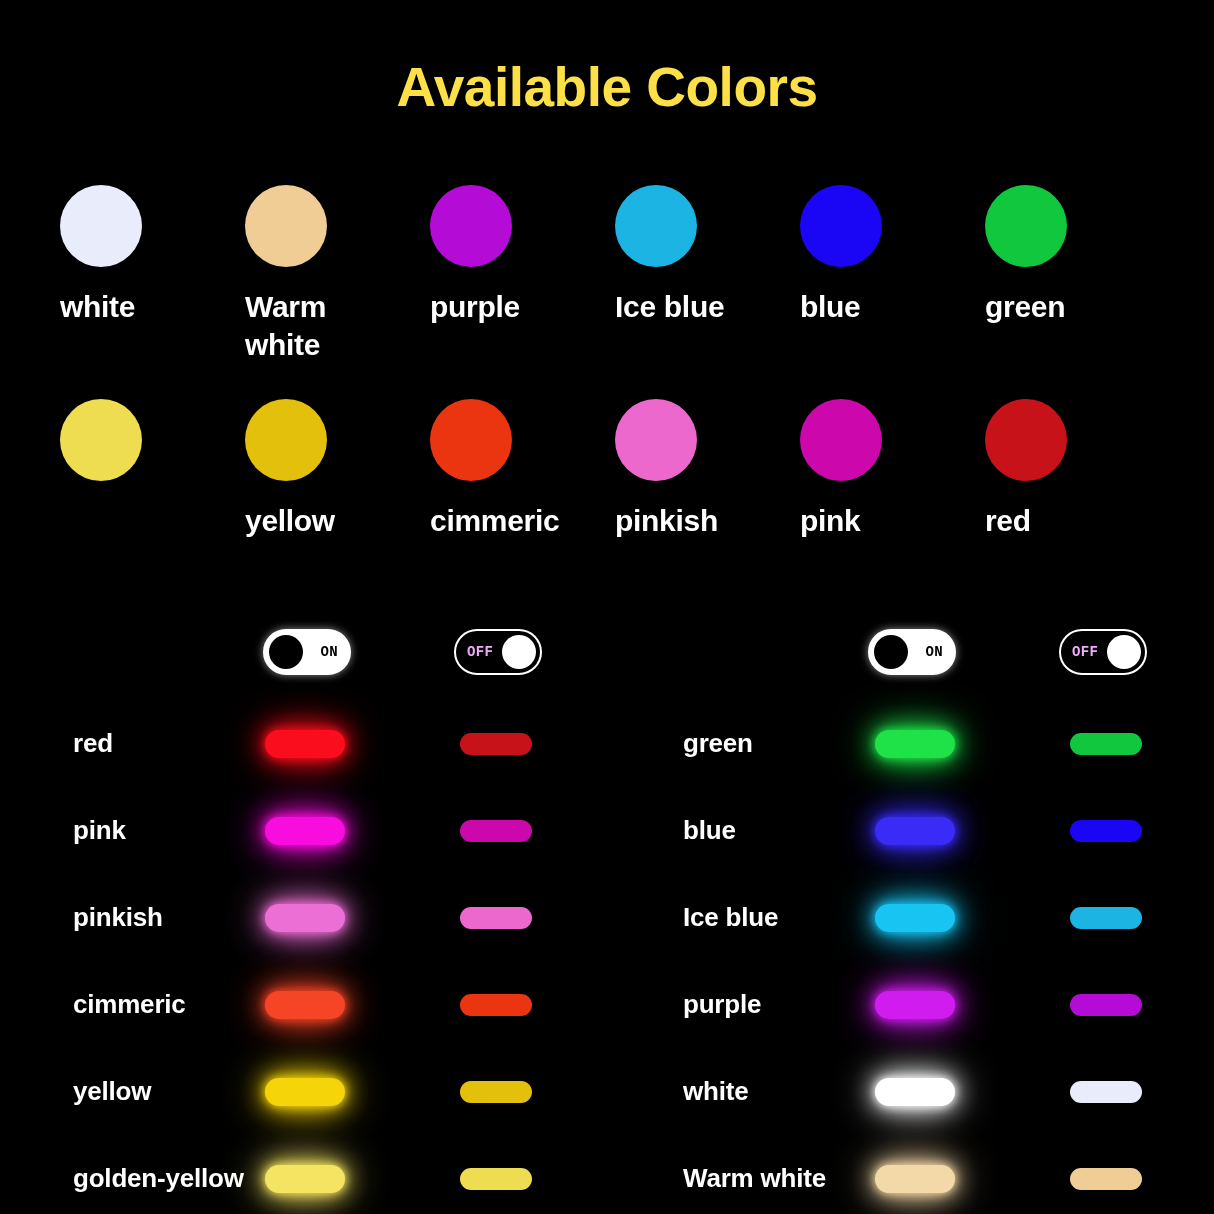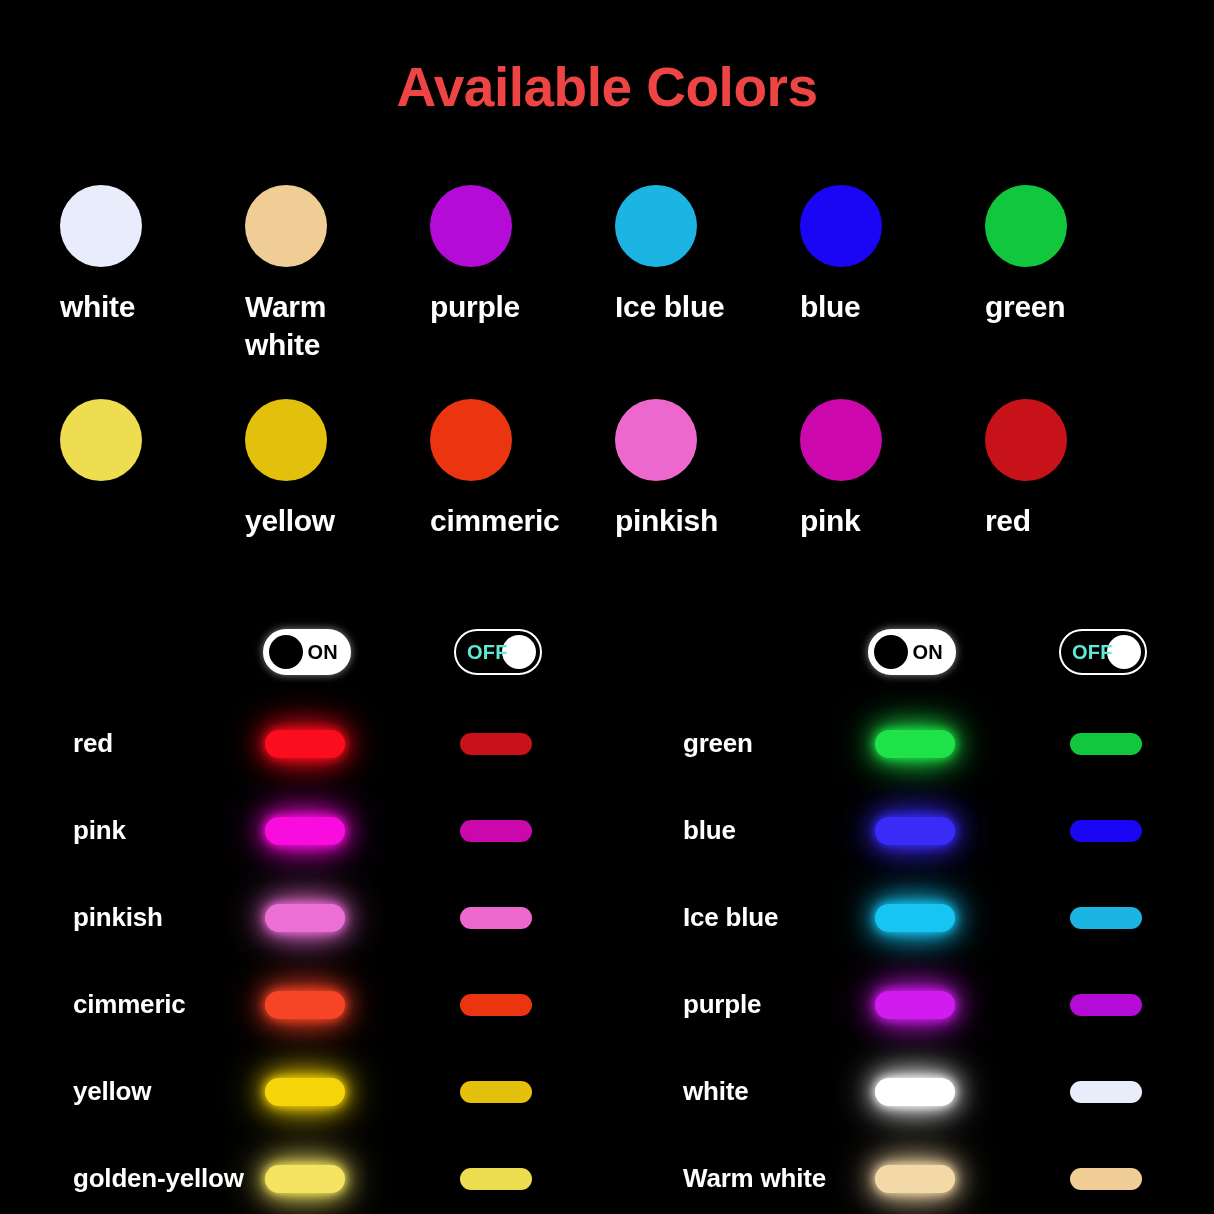--- a/index.html
+++ b/index.html
@@ -19,21 +19,21 @@
   
   #page-title {
     position: absolute;
     top: 55px;
     left: 0;
     width: 1214px;
     text-align: center;
     font-size: 55px;
     font-weight: 700;
     letter-spacing: -0.5px;
-    color: #ef4444;
+    color: #fde047;
   }
 
   
   .swatch-grid {
     position: absolute;
     left: 55px;
     width: 1110px;
     display: grid;
     grid-template-columns: repeat(6, 1fr);
   }
@@ -95,29 +95,30 @@
   .toggle .knob {
     position: absolute;
     top: 4px;
     width: 34px;
     height: 34px;
     border-radius: 50%;
   }
   .toggle.on .knob  { left: 4px;  background: #000000; }
   .toggle.off .knob { right: 4px; background: #ffffff; }
   .toggle .tlabel {
-    font-size: 20px;
+    font-size: 14px;
     font-weight: 700;
     letter-spacing: 0.3px;
     line-height: 1;
     position: relative;
     z-index: 2;
+    font-family: Liberation Mono, monospace;
   }
   .toggle.on .tlabel  { color: #000000; }
-  .toggle.off .tlabel { color: #5eead4; }
+  .toggle.off .tlabel { color: #f0abfc; }
 
   #toggle-left-on   { left: 263px; }
   #toggle-left-off  { left: 454px; }
   #toggle-right-on  { left: 868px; }
   #toggle-right-off { left: 1059px; }
 
   
   .bar-list {
     position: absolute;
     top: 705px;

